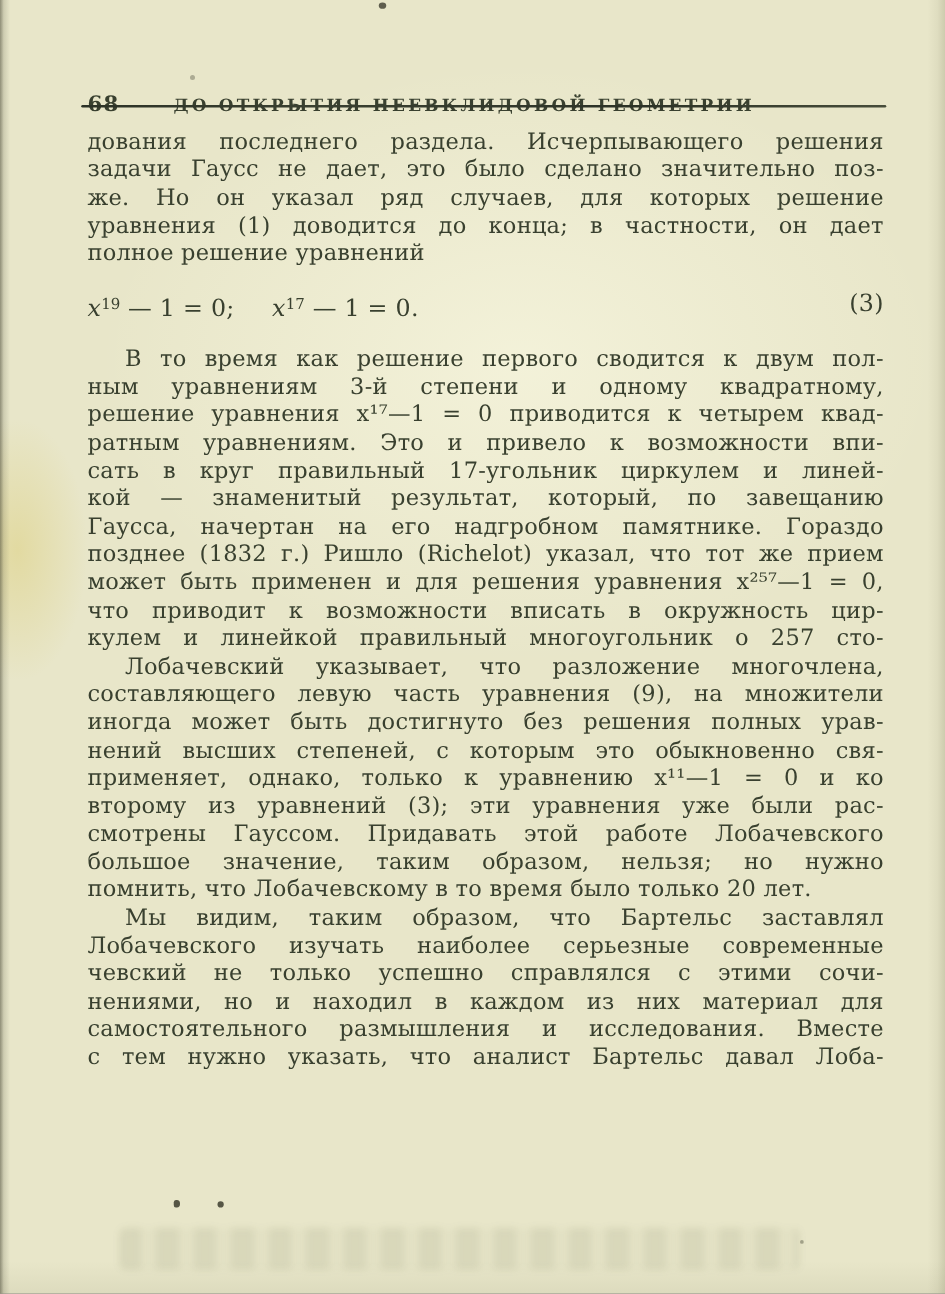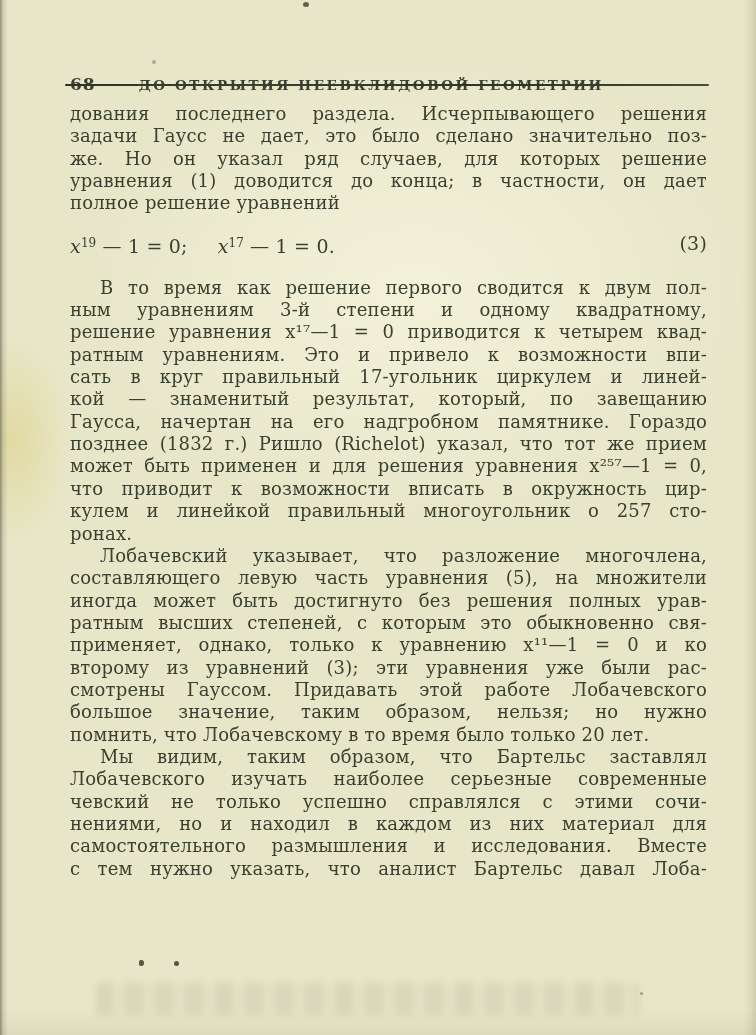--- a/index.html
+++ b/index.html
@@ -109,28 +109,27 @@
         <div class="line">ным уравнениям 3-й степени и одному квадратному,</div>
         <div class="line">решение уравнения x¹⁷—1 = 0 приводится к четырем квад-</div>
         <div class="line">ратным уравнениям. Это и привело к возможности впи-</div>
         <div class="line">сать в круг правильный 17-угольник циркулем и линей-</div>
         <div class="line">кой — знаменитый результат, который, по завещанию</div>
         <div class="line">Гаусса, начертан на его надгробном памятнике. Гораздо</div>
         <div class="line">позднее (1832 г.) Ришло (Richelot) указал, что тот же прием</div>
         <div class="line">может быть применен и для решения уравнения x²⁵⁷—1 = 0,</div>
         <div class="line">что приводит к возможности вписать в окружность цир-</div>
         <div class="line">кулем и линейкой правильный многоугольник о 257 сто-</div>
-        <div class="line last">ронах.</div>
       </div>
 
     <div class="para indent">
         <div class="line first">Лобачевский указывает, что разложение многочлена,</div>
-        <div class="line">составляющего левую часть уравнения (5), на множители</div>
+        <div class="line">составляющего левую часть уравнения (9), на множители</div>
         <div class="line">иногда может быть достигнуто без решения полных урав-</div>
-        <div class="line">ратным высших степеней, с которым это обыкновенно свя-</div>
+        <div class="line">нений высших степеней, с которым это обыкновенно свя-</div>
         <div class="line">применяет, однако, только к уравнению x¹¹—1 = 0 и ко</div>
         <div class="line">второму из уравнений (3); эти уравнения уже были рас-</div>
         <div class="line">смотрены Гауссом. Придавать этой работе Лобачевского</div>
         <div class="line">большое значение, таким образом, нельзя; но нужно</div>
         <div class="line last">помнить, что Лобачевскому в то время было только 20 лет.</div>
       </div>
 
     <div class="para indent cont">
         <div class="line first">Мы видим, таким образом, что Бартельс заставлял</div>
         <div class="line">Лобачевского изучать наиболее серьезные современные</div>

